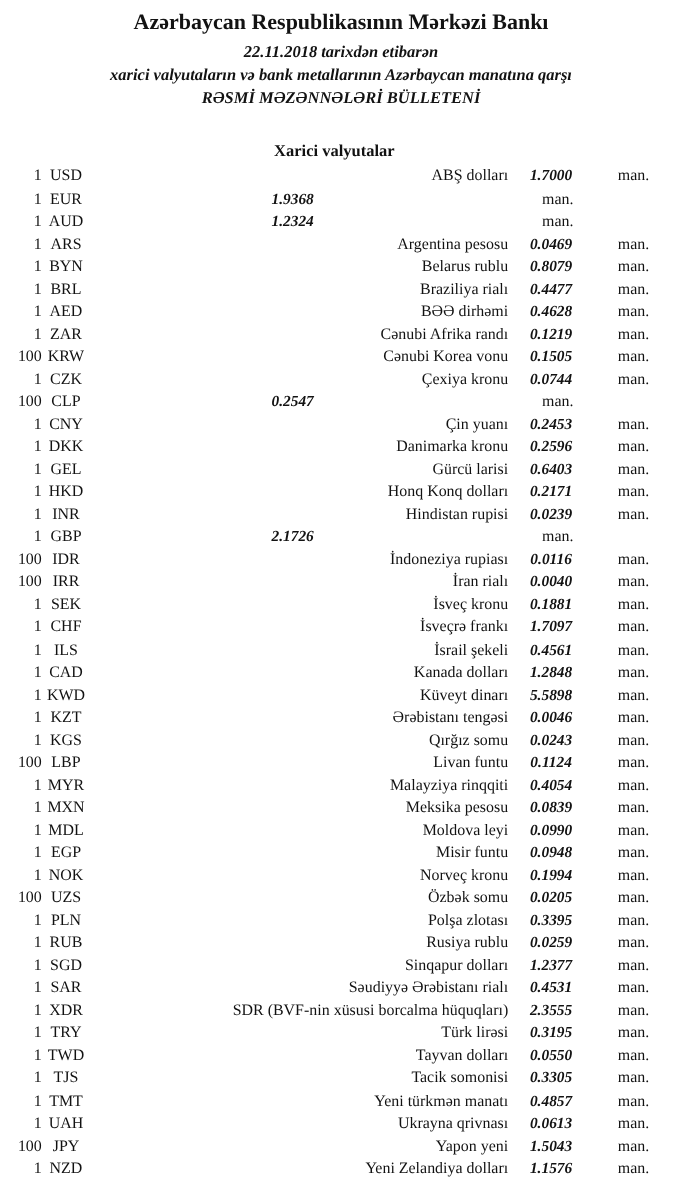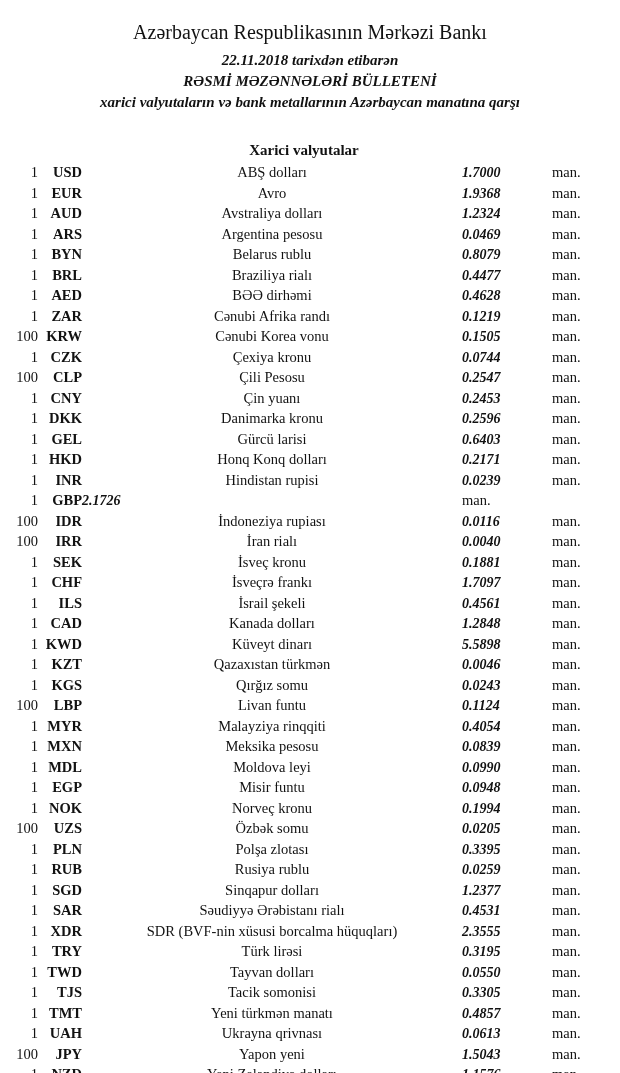--- a/index.html
+++ b/index.html
@@ -14,22 +14,22 @@
     height: 1073px;
     margin: 0;
     padding-top: 8px;
     box-sizing: border-box;
     overflow: hidden;
   }
   header { text-align: center; }
   h1.bank-name {
     font-size: 20px;
     line-height: 25px;
-    font-weight: normal;
-    margin: 12px 0 5px 0;
+    font-weight: bold;
+    margin: 0 0 5px 0;
   }
   .sub-line {
     font-size: 15px;
     line-height: 21px;
     font-weight: bold;
     font-style: italic;
   }
   h2.section-title {
     text-align: center;
     font-size: 15px;
@@ -43,57 +43,55 @@
   }
   .rate-row {
     display: grid;
     grid-template-columns: 38px 44px 1fr 90px 48px;
     font-size: 14.5px;
     line-height: 20.5px;
     height: 20.5px;
     align-items: baseline;
   }
   .rate-row .qty   { text-align: right; }
-  .rate-row .code  { text-align: right; font-weight: bold; }
-  .rate-row .name  { text-align: center; padding-left: 0; }
-  .rate-row .rate  { text-align: left; padding-right: 12px; font-weight: bold; font-style: italic; font-size: 14px; }
-  .rate-row .unit  { text-align: left; }
+  .rate-row .code  { text-align: center; }
+  .rate-row .name  { text-align: right; padding-left: 0; }
+  .rate-row .rate  { text-align: center; padding-right: 12px; font-weight: bold; font-style: italic; font-size: 14px; }
+  .rate-row .unit  { text-align: center; }
 </style>
 </head>
 <body>
 
 <div class="page">
   <header>
     <h1 class="bank-name">Azərbaycan Respublikasının Mərkəzi Bankı</h1>
     <div class="sub-line">22.11.2018 tarixdən etibarən</div>
+    <div class="sub-line">xarici valyutaların və bank metallarının Azərbaycan manatına qarşı</div>
     <div class="sub-line">RƏSMİ MƏZƏNNƏLƏRİ BÜLLETENİ</div>
-    <div class="sub-line">xarici valyutaların və bank metallarının Azərbaycan manatına qarşı</div>
   </header>
 
   <h2 class="section-title">Xarici valyutalar</h2>
 
   <div class="rates-table" id="rates-table">
       <div class="rate-row">
         <span class="qty">1</span>
         <span class="code">USD</span>
         <span class="name">ABŞ dolları</span>
         <span class="rate">1.7000</span>
         <span class="unit">man.</span>
       </div>
       <div class="rate-row">
         <span class="qty">1</span>
         <span class="code">EUR</span>
-        <span class="name">Avro</span>
         <span class="rate">1.9368</span>
         <span class="unit">man.</span>
       </div>
       <div class="rate-row">
         <span class="qty">1</span>
         <span class="code">AUD</span>
-        <span class="name">Avstraliya dolları</span>
         <span class="rate">1.2324</span>
         <span class="unit">man.</span>
       </div>
       <div class="rate-row">
         <span class="qty">1</span>
         <span class="code">ARS</span>
         <span class="name">Argentina pesosu</span>
         <span class="rate">0.0469</span>
         <span class="unit">man.</span>
       </div>
@@ -135,21 +133,20 @@
       <div class="rate-row">
         <span class="qty">1</span>
         <span class="code">CZK</span>
         <span class="name">Çexiya kronu</span>
         <span class="rate">0.0744</span>
         <span class="unit">man.</span>
       </div>
       <div class="rate-row">
         <span class="qty">100</span>
         <span class="code">CLP</span>
-        <span class="name">Çili Pesosu</span>
         <span class="rate">0.2547</span>
         <span class="unit">man.</span>
       </div>
       <div class="rate-row">
         <span class="qty">1</span>
         <span class="code">CNY</span>
         <span class="name">Çin yuanı</span>
         <span class="rate">0.2453</span>
         <span class="unit">man.</span>
       </div>
@@ -232,21 +229,21 @@
       <div class="rate-row">
         <span class="qty">1</span>
         <span class="code">KWD</span>
         <span class="name">Küveyt dinarı</span>
         <span class="rate">5.5898</span>
         <span class="unit">man.</span>
       </div>
       <div class="rate-row">
         <span class="qty">1</span>
         <span class="code">KZT</span>
-        <span class="name">Qazaxıstan türkmən</span>
+        <span class="name">Ərəbistanı tengəsi</span>
         <span class="rate">0.0046</span>
         <span class="unit">man.</span>
       </div>
       <div class="rate-row">
         <span class="qty">1</span>
         <span class="code">KGS</span>
         <span class="name">Qırğız somu</span>
         <span class="rate">0.0243</span>
         <span class="unit">man.</span>
       </div>

